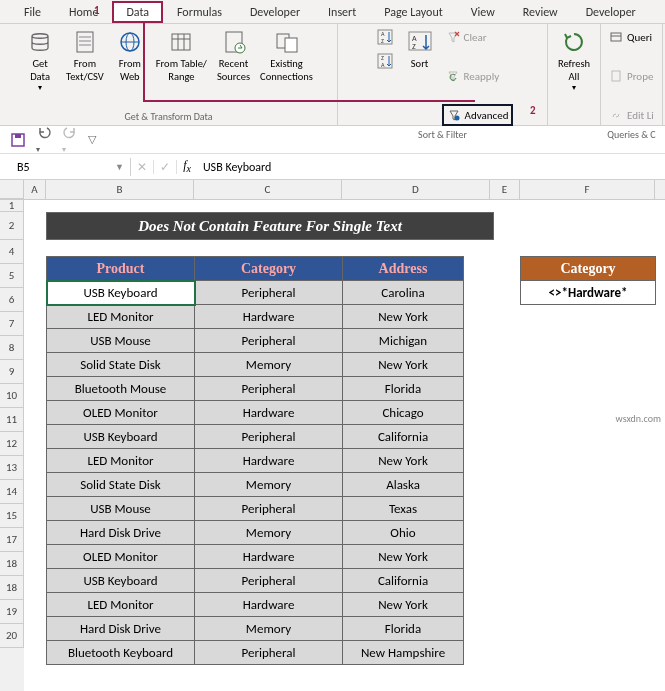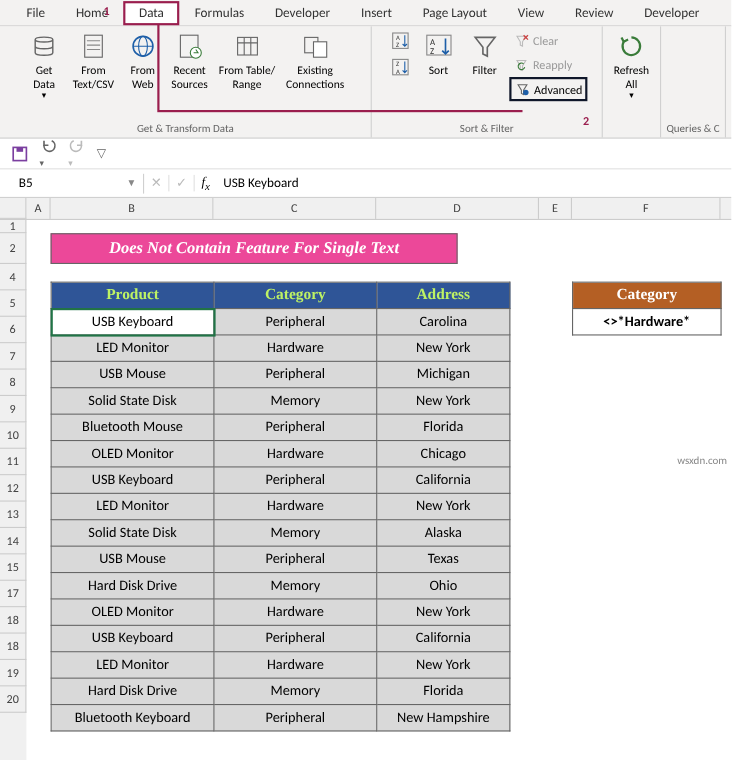--- a/index.html
+++ b/index.html
@@ -12,21 +12,21 @@
     
     
     .ribbon-body { display: flex; background: #f3f2f1; height: 102px; border-bottom: 1px solid #d0d0d0; position: relative; }
     .ribbon-group { display: flex; flex-direction: column; align-items: center; border-right: 1px solid #d0d0d0; padding: 2px 4px 0 4px; }
     .ribbon-group-title { font-size: 10px; color: #666; text-align: right; padding: 2px 0; margin-top: auto; }
     .ribbon-buttons { display: flex; gap: 2px; align-items: flex-start; }
     .rb-btn { display: flex; flex-direction: column; align-items: center; padding: 2px 4px; cursor: pointer; font-size: 10.5px; text-align: center; line-height: 1.2; min-width: 40px; }
     .rb-btn .icon-slot { width: 28px; height: 28px; display: flex; align-items: center; justify-content: center; margin-bottom: 2px; }
     .rb-btn-small { display: flex; align-items: center; gap: 4px; padding: 1px 4px; font-size: 11px; cursor: pointer; height: 22px; }
     .rb-btn-small.disabled { color: #999; }
-    .rb-stack { display: flex; flex-direction: column; gap: 0; }
+    .rb-stack { display: flex; flex-direction: column; gap: 17px; }
     .adv-highlight { border: 2px solid #0f172a; padding: 0 3px !important; }
     
     
     .connector { position: absolute; pointer-events: none; }
     .connector.vert { border-left: 2px solid #9a1e4e; }
     .connector.horz { border-top: 2px solid #9a1e4e; }
     .step-num { position: absolute; color: #9a1e4e; font-size: 11px; font-weight: bold; }
     
     
     .qat { display: flex; align-items: center; gap: 10px; padding: 4px 10px; background: #fff; height: 28px; border-bottom: 1px solid #e0e0e0; }
@@ -51,26 +51,26 @@
     
     .cells { position: relative; flex: 1; }
     .col-A { width: 22px; }
     .col-B { width: 148px; }
     .col-C { width: 148px; }
     .col-D { width: 148px; }
     .col-E { width: 30px; }
     .col-F { width: 135px; }
     
     
-    .title-banner { position: absolute; left: 22px; top: 12px; width: 370px; height: 28px; background: #ec4899; color: #fff; font-family: Georgia, serif; font-weight: bold; font-style: italic; font-size: 15px; display: flex; align-items: center; justify-content: center; border: 1px solid #666; }
+    .title-banner { position: absolute; left: 22px; top: 12px; width: 448px; height: 28px; background: #404040; color: #fff; font-family: Georgia, serif; font-weight: bold; font-style: italic; font-size: 15px; display: flex; align-items: center; justify-content: center; border: 1px solid #666; }
     
     
     .sheet-table { position: absolute; left: 22px; top: 56px; border-collapse: collapse; }
     .sheet-table th, .sheet-table td { border: 1px solid #666; text-align: center; font-size: 13px; height: 24px; }
-    .sheet-table th { background: #2f5597; color: #bef264; font-family: Georgia, serif; font-weight: bold; font-size: 14px; }
+    .sheet-table th { background: #2f5597; color: #fca5a5; font-family: Georgia, serif; font-weight: bold; font-size: 14px; }
     .sheet-table th:nth-child(1), .sheet-table td:nth-child(1) { width: 148px; }
     .sheet-table th:nth-child(2), .sheet-table td:nth-child(2) { width: 148px; }
     .sheet-table th:nth-child(3), .sheet-table td:nth-child(3) { width: 121px; }
     .sheet-table td { background: #d9d9d9; }
     .sheet-table tr:first-child td { }
     .sheet-table tbody tr:nth-child(1) td:nth-child(1) { background: #fff; outline: 2px solid #217346; outline-offset: -1px; position: relative; }
     
     
     .criteria { position: absolute; left: 496px; top: 56px; border-collapse: collapse; }
     .criteria th, .criteria td { border: 1px solid #666; width: 135px; height: 24px; text-align: center; font-size: 13px; }
@@ -131,39 +131,39 @@
               <ellipse cx="14" cy="14" rx="4" ry="9" fill="none" stroke="#1e5fa8"></ellipse>
               <line x1="5" y1="14" x2="23" y2="14" stroke="#1e5fa8"></line>
             </svg>
           </span>
           <span style="white-space:pre">From
 Web</span>
         </div>
         <div class="rb-btn">
           <span class="icon-slot">
             <svg width="28" height="28">
-              <rect x="6" y="4" width="16" height="20" fill="none" stroke="#666"></rect>
-              <circle cx="20" cy="20" r="5" fill="#fff" stroke="#3a7c3a"></circle>
-              <path d="M18 20 L22 20 L20 17" fill="none" stroke="#3a7c3a"></path>
-            </svg>
-          </span>
-          <span style="white-space:pre">Recent
-Sources</span>
-        </div>
-        <div class="rb-btn">
-          <span class="icon-slot">
-            <svg width="28" height="28">
               <rect x="5" y="6" width="18" height="16" fill="none" stroke="#666"></rect>
               <line x1="5" y1="11" x2="23" y2="11" stroke="#666"></line>
               <line x1="11" y1="6" x2="11" y2="22" stroke="#666"></line>
               <line x1="17" y1="6" x2="17" y2="22" stroke="#666"></line>
             </svg>
           </span>
           <span style="white-space:pre">From Table/
 Range</span>
+        </div>
+        <div class="rb-btn">
+          <span class="icon-slot">
+            <svg width="28" height="28">
+              <rect x="6" y="4" width="16" height="20" fill="none" stroke="#666"></rect>
+              <circle cx="20" cy="20" r="5" fill="#fff" stroke="#3a7c3a"></circle>
+              <path d="M18 20 L22 20 L20 17" fill="none" stroke="#3a7c3a"></path>
+            </svg>
+          </span>
+          <span style="white-space:pre">Recent
+Sources</span>
         </div>
         <div class="rb-btn">
           <span class="icon-slot">
             <svg width="28" height="28">
               <rect x="4" y="6" width="12" height="14" fill="none" stroke="#666"></rect>
               <rect x="12" y="10" width="12" height="14" fill="#fff" stroke="#666"></rect>
             </svg>
           </span>
           <span style="white-space:pre">Existing
 Connections</span>
@@ -200,28 +200,20 @@
         <span class="icon-slot">
             <svg width="28" height="28">
               <rect x="3" y="4" width="22" height="18" fill="none" stroke="#888"></rect>
               <text x="6" y="13" font-size="8" fill="#333">A</text>
               <text x="6" y="21" font-size="8" fill="#333">Z</text>
               <path d="M20 7 L20 21 M17 18 L20 21 L23 18" stroke="#1e5fa8" fill="none" stroke-width="1.5"></path>
             </svg>
           </span>
         <span>Sort</span>
       </div>
-      <div class="rb-btn">
-        <span class="icon-slot">
-            <svg width="28" height="28">
-              <path d="M5 6 L23 6 L16 15 L16 23 L12 21 L12 15 Z" fill="none" stroke="#666" stroke-width="1.5"></path>
-            </svg>
-          </span>
-        <span>Filter</span>
-      </div>
       <div class="rb-stack">
         <div class="rb-btn-small disabled">
           <span>
               <svg width="14" height="14">
                 <path d="M3 3 L11 3 L8 8 L8 12 L6 11 L6 8 Z" fill="none" stroke="#bbb"></path>
                 <path d="M9 2 L13 6 M13 2 L9 6" stroke="#c44" stroke-width="1.2"></path>
               </svg>
             </span>
           <span>Clear</span>
         </div>
@@ -258,20 +250,47 @@
             </svg>
           </span>
         <span style="white-space:pre">Refresh
 All</span>
         <span style="font-size:8px">▾</span>
       </div>
     </div>
   </div>
 
   <div class="ribbon-group" style="min-width:60px;border-left:1px solid #d0d0d0">
+    <div class="rb-stack">
+      <div class="rb-btn-small">
+        <span>
+            <svg width="14" height="14">
+              <rect x="2" y="3" width="10" height="8" fill="none" stroke="#666"></rect>
+              <line x1="2" y1="6" x2="12" y2="6" stroke="#666"></line>
+            </svg>
+          </span>
+        <span>Queri</span>
+      </div>
+      <div class="rb-btn-small disabled">
+        <span>
+            <svg width="14" height="14">
+              <rect x="3" y="2" width="8" height="10" fill="none" stroke="#bbb"></rect>
+            </svg>
+          </span>
+        <span>Prope</span>
+      </div>
+      <div class="rb-btn-small disabled">
+        <span>
+            <svg width="14" height="14">
+              <path d="M4 9 A3 3 0 0 1 7 6 M7 9 A3 3 0 0 0 10 6" fill="none" stroke="#bbb"></path>
+            </svg>
+          </span>
+        <span>Edit Li</span>
+      </div>
+    </div>
     <div class="ribbon-group-title">Queries &amp; C</div>
   </div>
 
   <div class="step-num" style="left:94px;top:-20px">1</div>
   <div class="connector vert" style="left:143px;top:-2px;height:78px"></div>
   <div class="connector horz" style="left:143px;top:76px;width:332px"></div>
   <div class="step-num" style="left:530px;top:80px">2</div>
 </div>
 
 <div class="qat">

